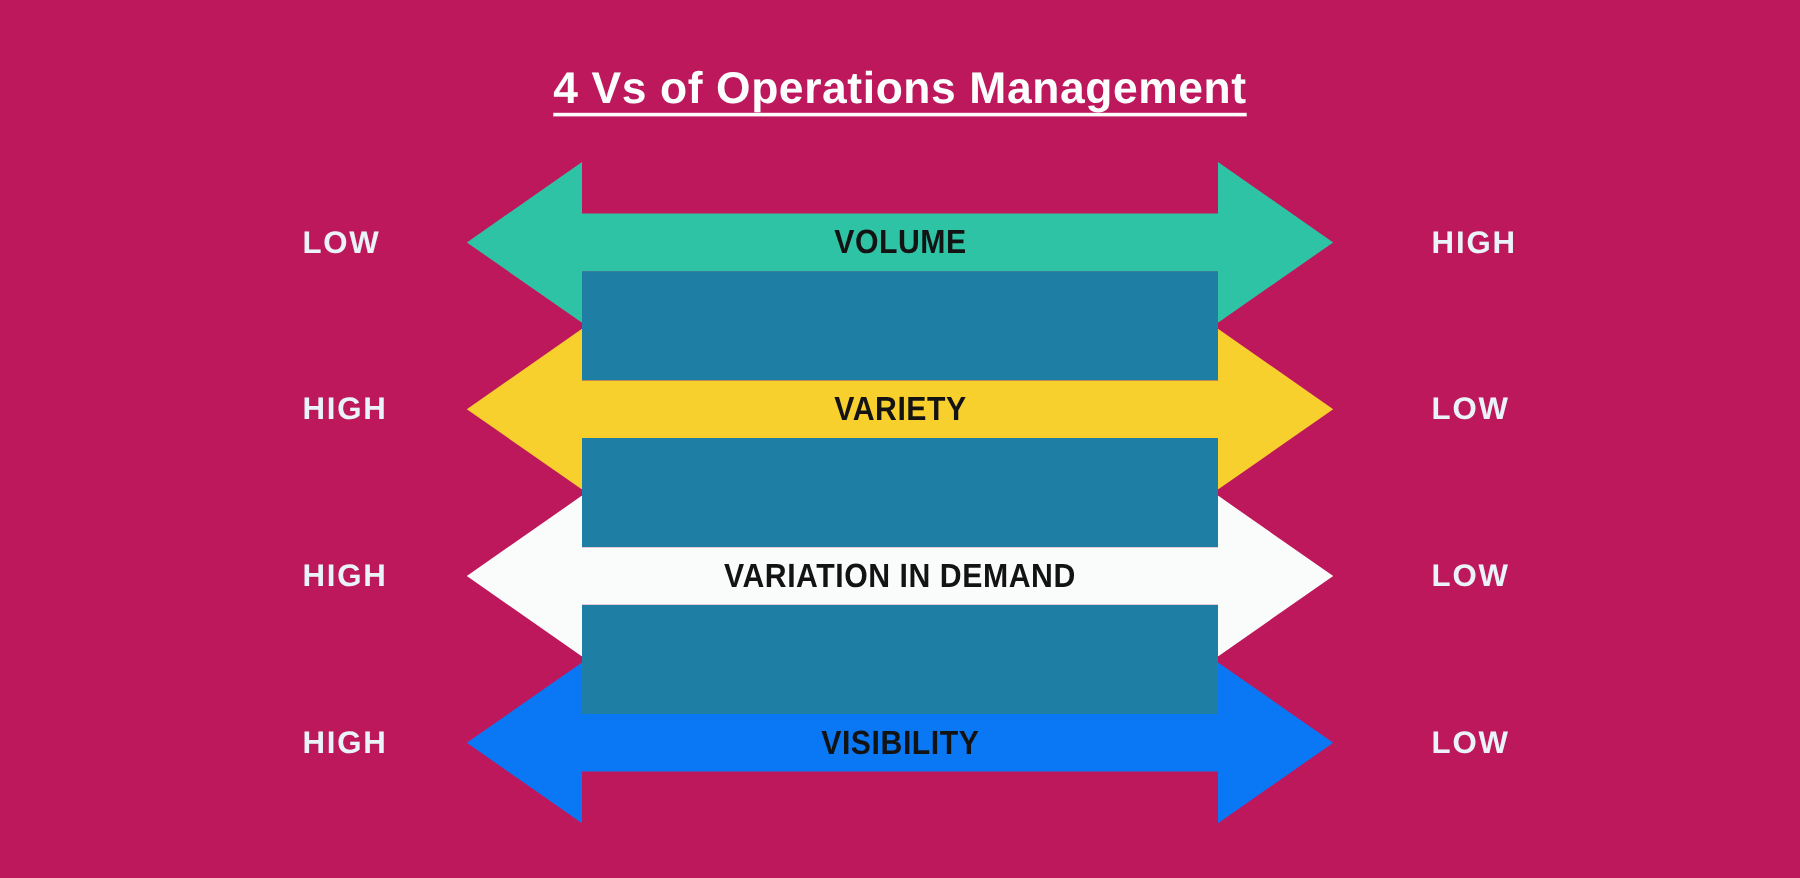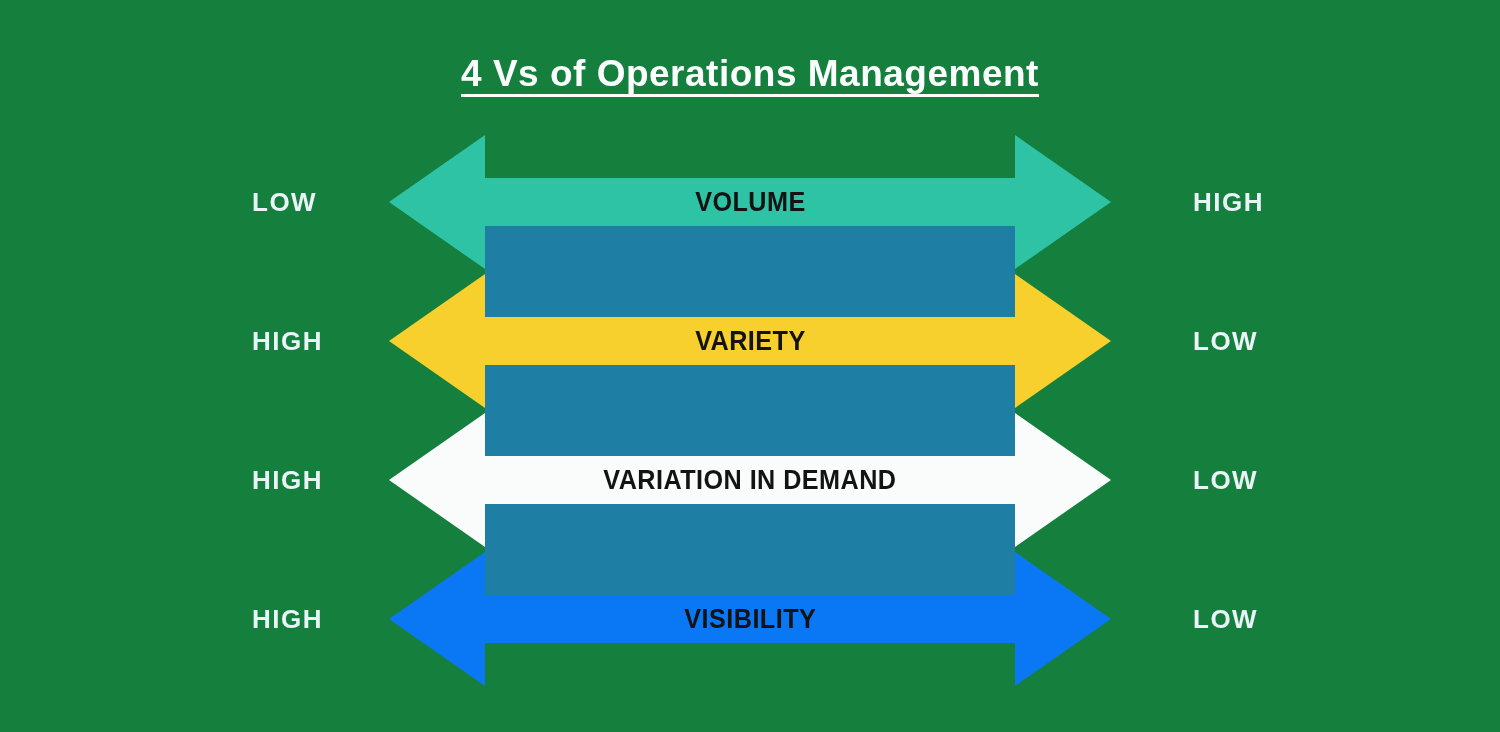--- a/index.html
+++ b/index.html
@@ -75,21 +75,21 @@
     font-weight: 700;
     letter-spacing: 1.5px;
     white-space: nowrap;
   }
   .scale-label.left  { left: 252px; }
   .scale-label.right { left: 1193px; }
 </style>
 </head>
 <body>
 
-<div class="canvas" style="background-color: #15803d;">
+<div class="canvas" style="background-color: #be185d;">
 
   <div class="title" style="color: rgb(252, 254, 254);">4 Vs of Operations Management</div>
 
   <div class="gap-rect g0" style="background-color: rgb(30, 126, 164);"></div>
   <div class="gap-rect g1" style="background-color: rgb(30, 126, 164);"></div>
   <div class="gap-rect g2" style="background-color: rgb(30, 126, 164);"></div>
 
   <div class="row r0">
     <div class="scale-label left" style="color: rgb(234, 244, 248);">LOW</div>
     <div class="arrow" style="background-color: rgb(47, 195, 166);">

